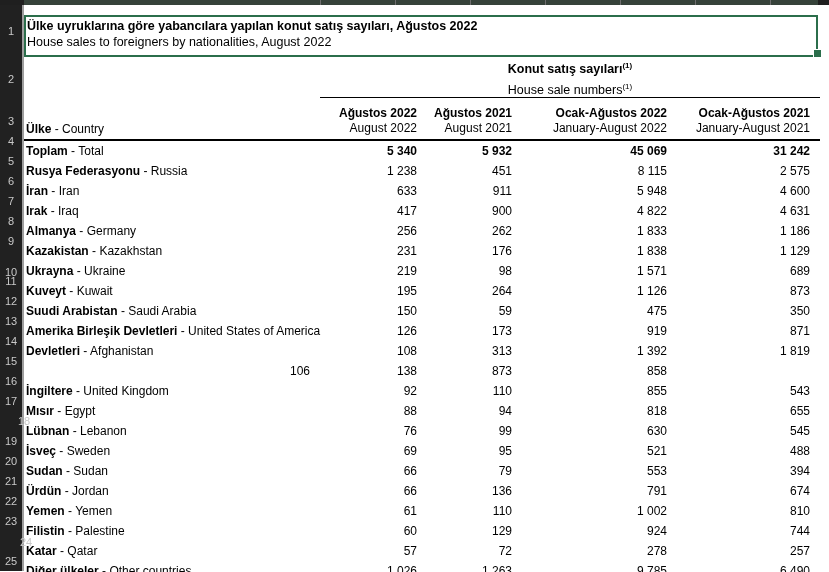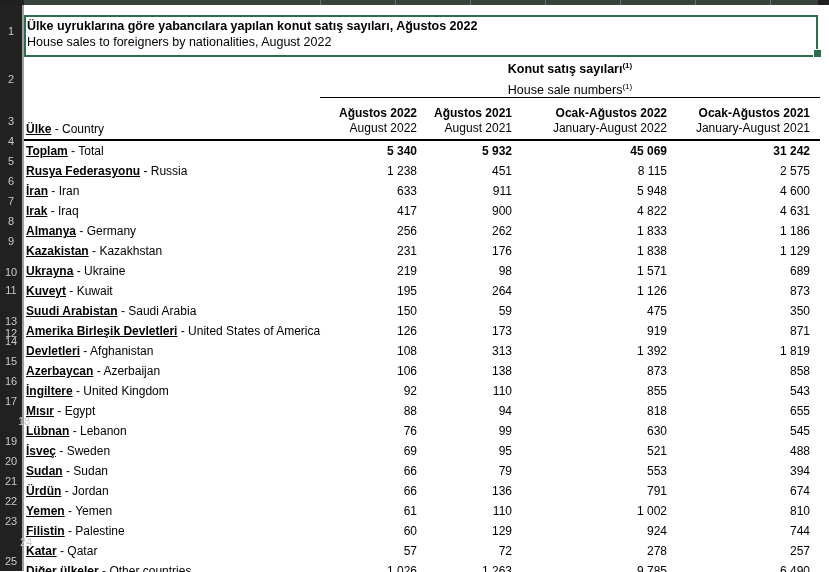--- a/index.html
+++ b/index.html
@@ -63,21 +63,21 @@
     position:absolute;left:0;top:83px;width:796px;height:40px;
     display:grid;grid-template-columns:296px 107px 95px 155px 143px;
     align-items:end;
     border-bottom:2px solid #000;
     box-sizing:content-box;
   }
   .ch{padding:0 10px 3px 0;text-align:right;}
   .ch-tr{font-size:12px;font-weight:bold;line-height:15px;white-space:nowrap;}
   .ch-en{font-size:12px;line-height:15px;white-space:nowrap;}
   .ch-country{text-align:left;padding:0 0 3px 2px;font-size:12px;white-space:nowrap;}
-  .b{font-weight:bold;text-decoration:underline;}
+  .b{font-weight:bold;}
   .sep{white-space:pre;}
   .tbody{position:absolute;left:0;top:125px;width:796px;}
   .drow{
     display:grid;grid-template-columns:296px 107px 95px 155px 143px;
     height:20px;line-height:20px;font-size:12px;
   }
   .drow .country{padding-left:2px;white-space:nowrap;overflow:visible;}
   .drow .num{text-align:right;padding-right:10px;}
   .drow.boldrow .num{font-weight:bold;}
   .bottom-border{
@@ -104,22 +104,22 @@
     <div class="gnum" style="top: 0px; height: 35px;">1</div>
     <div class="gnum" style="top: 35px; height: 48px;">2</div>
     <div class="gnum" style="top: 83px; height: 42px;">3</div>
     <div class="gnum" style="top: 125px; height: 20px;">4</div>
     <div class="gnum" style="top: 145px; height: 20px;">5</div>
     <div class="gnum" style="top: 165px; height: 20px;">6</div>
     <div class="gnum" style="top: 185px; height: 20px;">7</div>
     <div class="gnum" style="top: 205px; height: 20px;">8</div>
     <div class="gnum" style="top: 225px; height: 20px;">9</div>
     <div class="gnum" style="top: 256px; height: 20px;">10</div>
-    <div class="gnum" style="top: 274px; height: 20px;">11</div>
-    <div class="gnum" style="top: 285px; height: 20px; margin-top: 32px;">12</div>
+    <div class="gnum" style="top: 265px; height: 20px;">11</div>
+    <div class="gnum" style="top: 285px; height: 20px;">12</div>
     <div class="gnum" style="top: 305px; height: 20px;">13</div>
     <div class="gnum" style="top: 325px; height: 20px;">14</div>
     <div class="gnum" style="top: 345px; height: 20px;">15</div>
     <div class="gnum" style="top: 365px; height: 20px;">16</div>
     <div class="gnum" style="top: 385px; height: 20px;">17</div>
     <div class="gnum" style="top: 405px; height: 20px; padding-left: 24px;">18</div>
     <div class="gnum" style="top: 425px; height: 20px;">19</div>
     <div class="gnum" style="top: 445px; height: 20px;">20</div>
     <div class="gnum" style="top: 465px; height: 20px;">21</div>
     <div class="gnum" style="top: 485px; height: 20px;">22</div>
@@ -235,21 +235,20 @@
         <div class="num">871</div>
       </div>
       <div class="drow">
         <div class="country"><span class="b">Devletleri</span><span class="sep"> - </span><span>Afghanistan</span></div>
         <div class="num">108</div>
         <div class="num">313</div>
         <div class="num">1 392</div>
         <div class="num">1 819</div>
       </div>
       <div class="drow">
-        <div class="country"><span class="b">Azerbaycan</span><span class="sep"> - </span><span>Azerbaijan</span></div>
         <div class="num">106</div>
         <div class="num">138</div>
         <div class="num">873</div>
         <div class="num">858</div>
       </div>
       <div class="drow">
         <div class="country"><span class="b">İngiltere</span><span class="sep"> - </span><span>United Kingdom</span></div>
         <div class="num">92</div>
         <div class="num">110</div>
         <div class="num">855</div>

